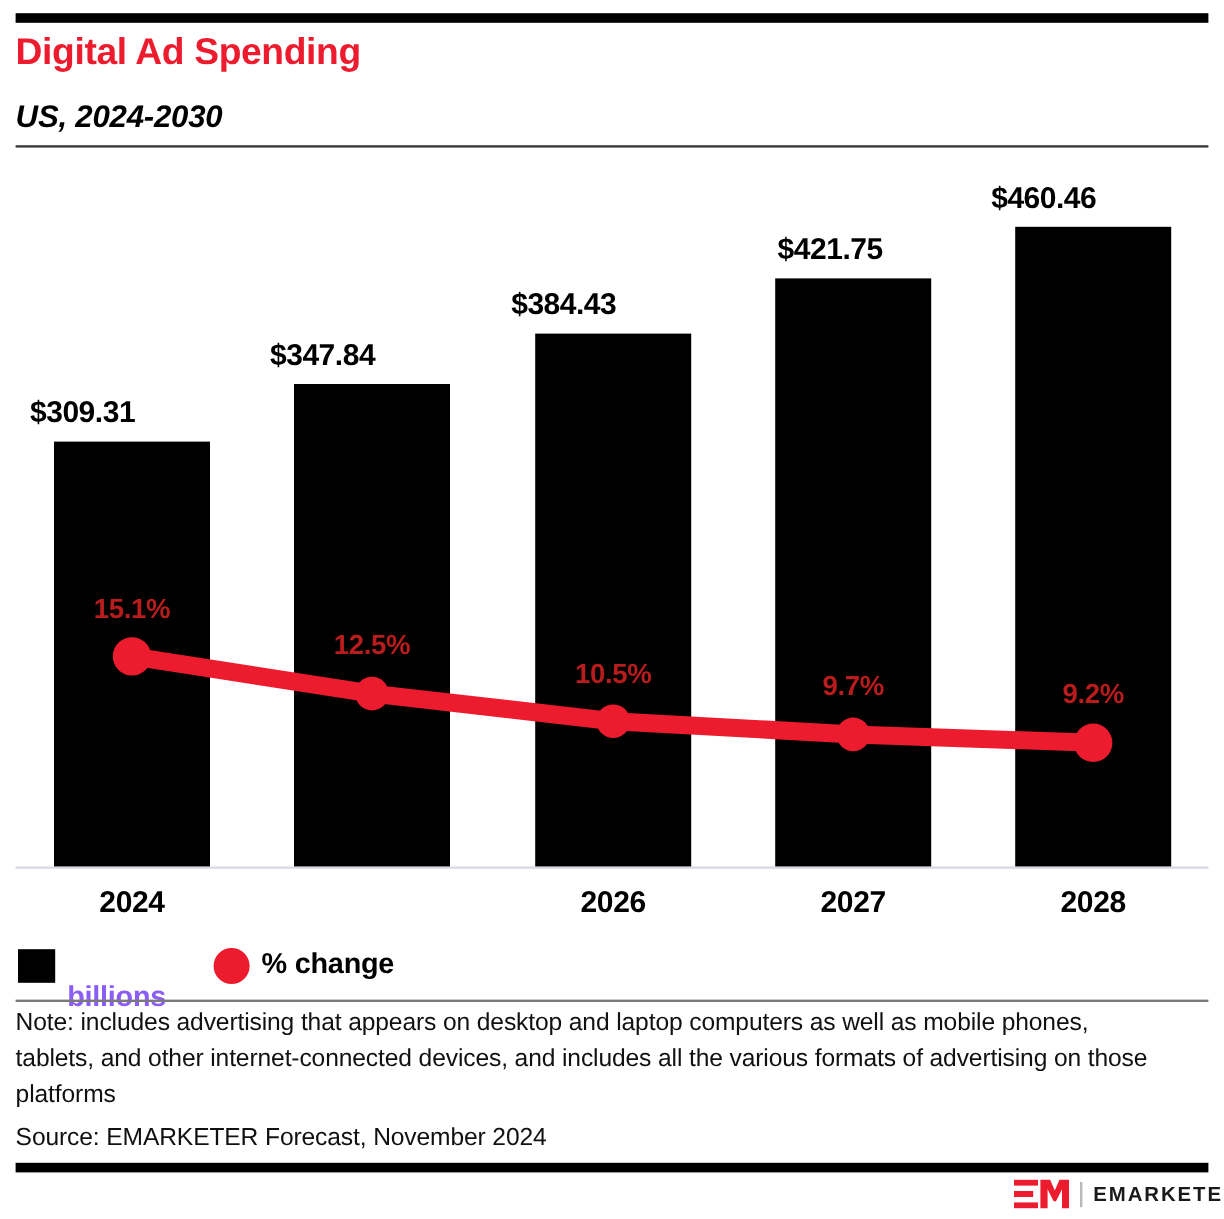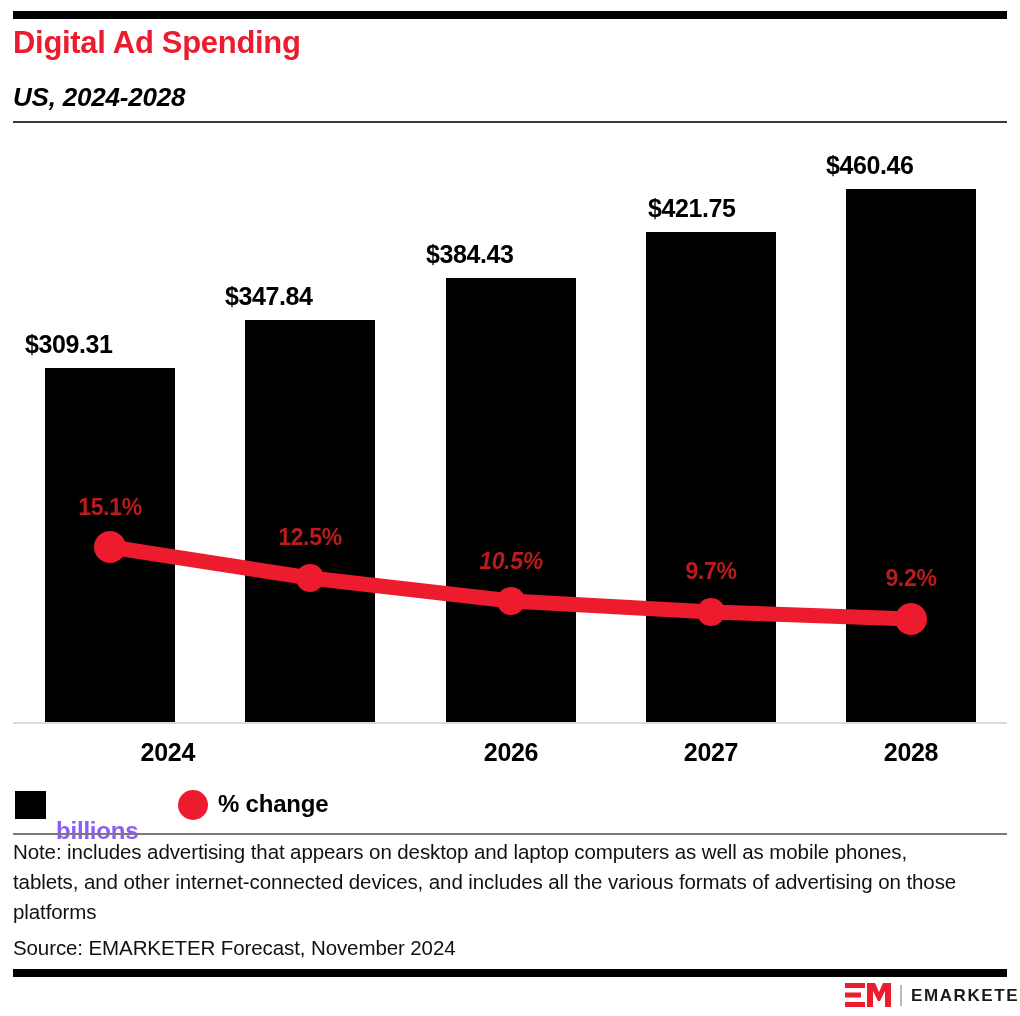--- a/index.html
+++ b/index.html
@@ -221,21 +221,21 @@
     white-space: nowrap;
   }
 </style>
 </head>
 <body>
 
 <div id="page">
 
   <div class="top-rule"></div>
   <div class="title">Digital Ad Spending</div>
-  <div class="subtitle">US, 2024-2028</div>
+  <div class="subtitle">US, 2024-2030</div>
   <div class="header-rule"></div>
 
   <div class="plot">
 
     <div class="bar" style="left:45px; top:368px; width:130px; height:355px;"></div>
     <div class="bar" style="left:245px; top:320px; width:130px; height:403px;"></div>
     <div class="bar" style="left:446px; top:278px; width:130px; height:445px;"></div>
     <div class="bar" style="left:646px; top:232px; width:130px; height:491px;"></div>
     <div class="bar" style="left:846px; top:189px; width:130px; height:534px;"></div>
 
@@ -249,27 +249,27 @@
       <polyline points="110,547 310,578 511,601 711,612 911,619" fill="none" stroke="#ED1B2E" stroke-width="15" stroke-linecap="round" stroke-linejoin="round"></polyline>
       <circle cx="110" cy="547" r="16" fill="#ED1B2E"></circle>
       <circle cx="310" cy="578" r="14" fill="#ED1B2E"></circle>
       <circle cx="511" cy="601" r="14" fill="#ED1B2E"></circle>
       <circle cx="711" cy="612" r="14" fill="#ED1B2E"></circle>
       <circle cx="911" cy="619" r="16" fill="#ED1B2E"></circle>
     </svg>
 
     <div class="pct-label" style="left:25px; top:494px; width:170px;">15.1%</div>
     <div class="pct-label" style="left:225px; top:524px; width:170px;">12.5%</div>
-    <div class="pct-label" style="left:426px; top:548px; width:170px;font-style:italic;">10.5%</div>
+    <div class="pct-label" style="left:426px; top:548px; width:170px;">10.5%</div>
     <div class="pct-label" style="left:626px; top:558px; width:170px;">9.7%</div>
     <div class="pct-label" style="left:826px; top:565px; width:170px;">9.2%</div>
 
     <div class="axis-line"></div>
 
-    <div class="x-tick" style="left:25px; width:170px;text-align:right;">2024</div>
+    <div class="x-tick" style="left:25px; width:170px;">2024</div>
     <div class="x-tick" style="left:426px; width:170px;">2026</div>
     <div class="x-tick" style="left:626px; width:170px;">2027</div>
     <div class="x-tick" style="left:826px; width:170px;">2028</div>
   </div>
 
   <div class="legend-swatch-square"></div>
   <div class="legend-label-billions">billions</div>
   <div class="legend-swatch-dot"></div>
   <div class="legend-label-change">% change</div>
 

